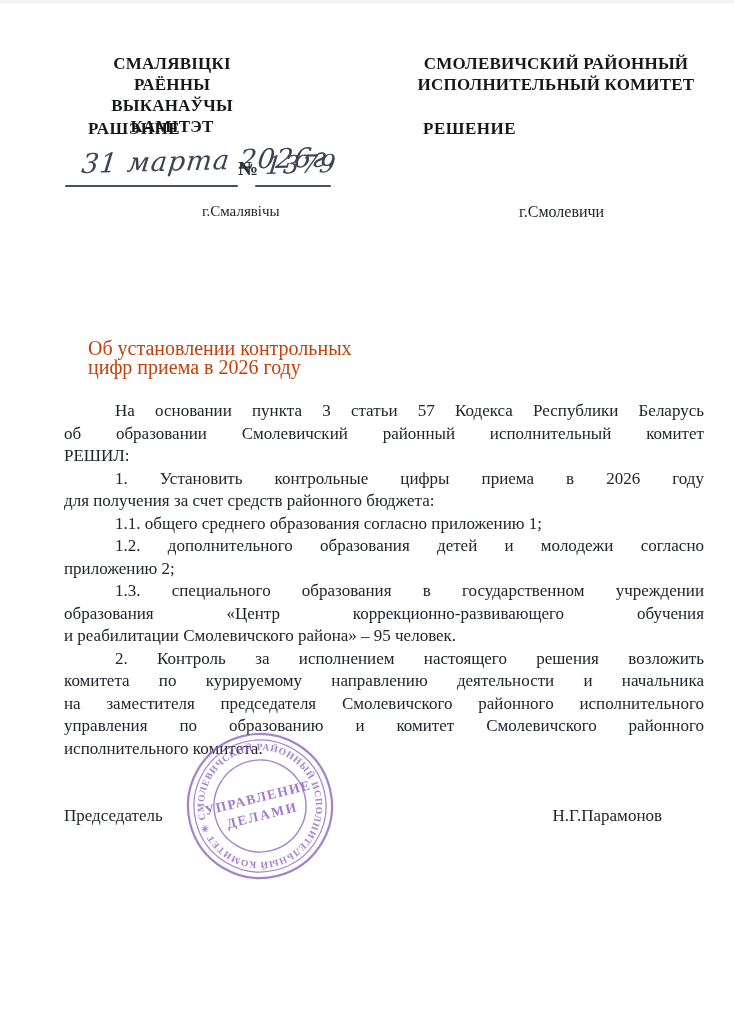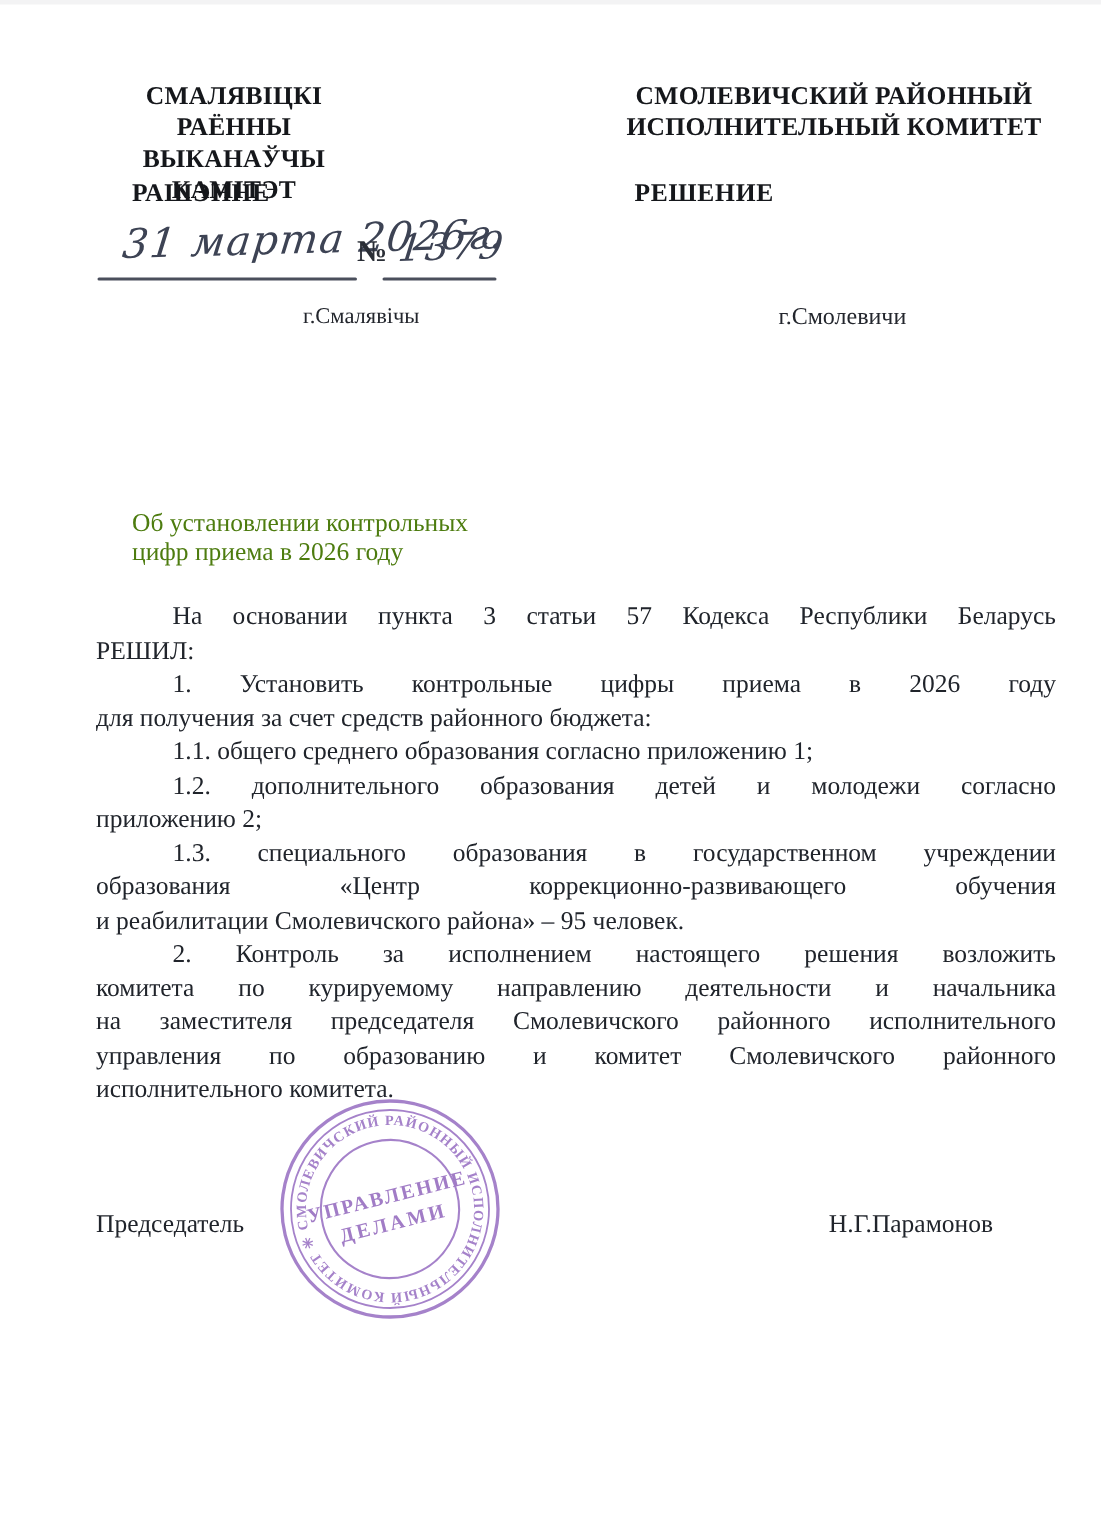--- a/index.html
+++ b/index.html
@@ -10,21 +10,21 @@
     font-family:"Liberation Serif", serif;
     color:#20242b;
     overflow:hidden;
   }
   .scan-edge{position:absolute;left:0;top:0;width:734px;height:3px;background:#f3f3f4;}
   .org-block{
     position:absolute;top:53px;
     font-weight:bold;font-size:17px;line-height:21px;
     text-align:center;color:#15171b;letter-spacing:0.2px;
   }
-  .org-left{left:58px;width:196px;}
+  .org-left{left:74px;width:196px;}
   .org-right{left:410px;width:292px;}
   .doc-type{
     position:absolute;top:119px;
     font-weight:bold;font-size:17px;color:#15171b;letter-spacing:0.5px;
   }
   .doc-type-left{left:88px;}
   .doc-type-right{left:423px;}
   .handwriting{
     position:absolute;
     font-family:"DejaVu Serif", serif;
@@ -41,21 +41,21 @@
     font-size:20px;font-weight:bold;color:#2a2e36;
   }
   .hw-underline{position:absolute;height:2px;background:#4a4f5c;border-radius:1px;}
   .ul-date{left:65px;top:185px;width:173px;}
   .ul-number{left:255px;top:185px;width:76px;}
   .city{position:absolute;top:203px;color:#23262d;}
   .city-left{left:202px;font-size:15px;}
   .city-right{left:519px;font-size:16px;}
   .doc-title{
     position:absolute;left:88px;top:339px;width:330px;
-    font-size:17px;line-height:19px;color:#4d7c0f;
+    font-size:20px;line-height:19px;color:#c2410c;
   }
   .body-text{
     position:absolute;left:64px;top:400px;width:640px;
     font-size:17px;line-height:22.5px;color:#20242b;
   }
   .line{text-align:justify;text-align-last:justify;}
   .line.plain{text-align:center;text-align-last:left;}
   .line.indent{text-indent:51px;}
   .signature-row{
     position:absolute;left:64px;top:806px;width:598px;
@@ -92,20 +92,21 @@
   <div class="city city-left">г.Смалявічы</div>
   <div class="city city-right">г.Смолевичи</div>
 
   <div class="doc-title">
     <div>Об установлении контрольных</div>
     <div>цифр приема в 2026 году</div>
   </div>
 
   <div class="body-text">
     <div class="line indent">На основании пункта 3 статьи 57 Кодекса Республики Беларусь</div>
+    <div class="line">об образовании Смолевичский районный исполнительный комитет</div>
     <div class="line plain">РЕШИЛ:</div>
     <div class="line indent">1. Установить контрольные цифры приема в 2026 году</div>
     <div class="line plain">для получения за счет средств районного бюджета:</div>
     <div class="line plain indent">1.1. общего среднего образования согласно приложению 1;</div>
     <div class="line indent">1.2. дополнительного образования детей и молодежи согласно</div>
     <div class="line plain">приложению 2;</div>
     <div class="line indent">1.3. специального образования в государственном учреждении</div>
     <div class="line">образования «Центр коррекционно-развивающего обучения</div>
     <div class="line plain">и реабилитации Смолевичского района» – 95 человек.</div>
     <div class="line indent">2. Контроль за исполнением настоящего решения возложить</div>

